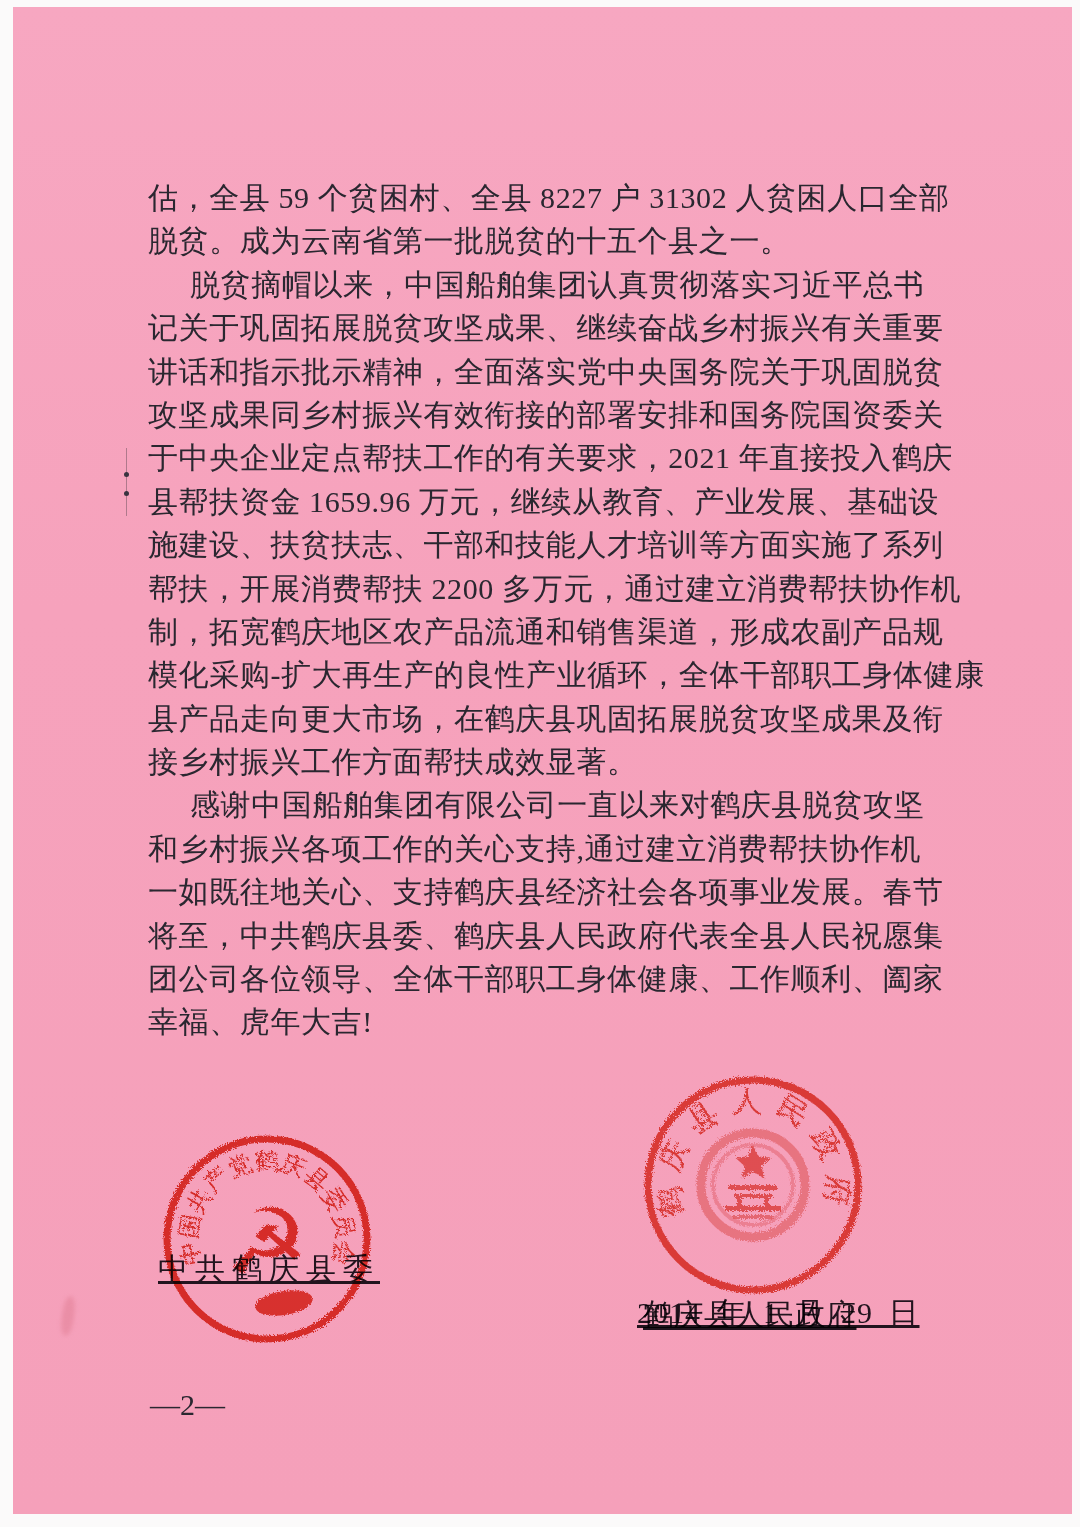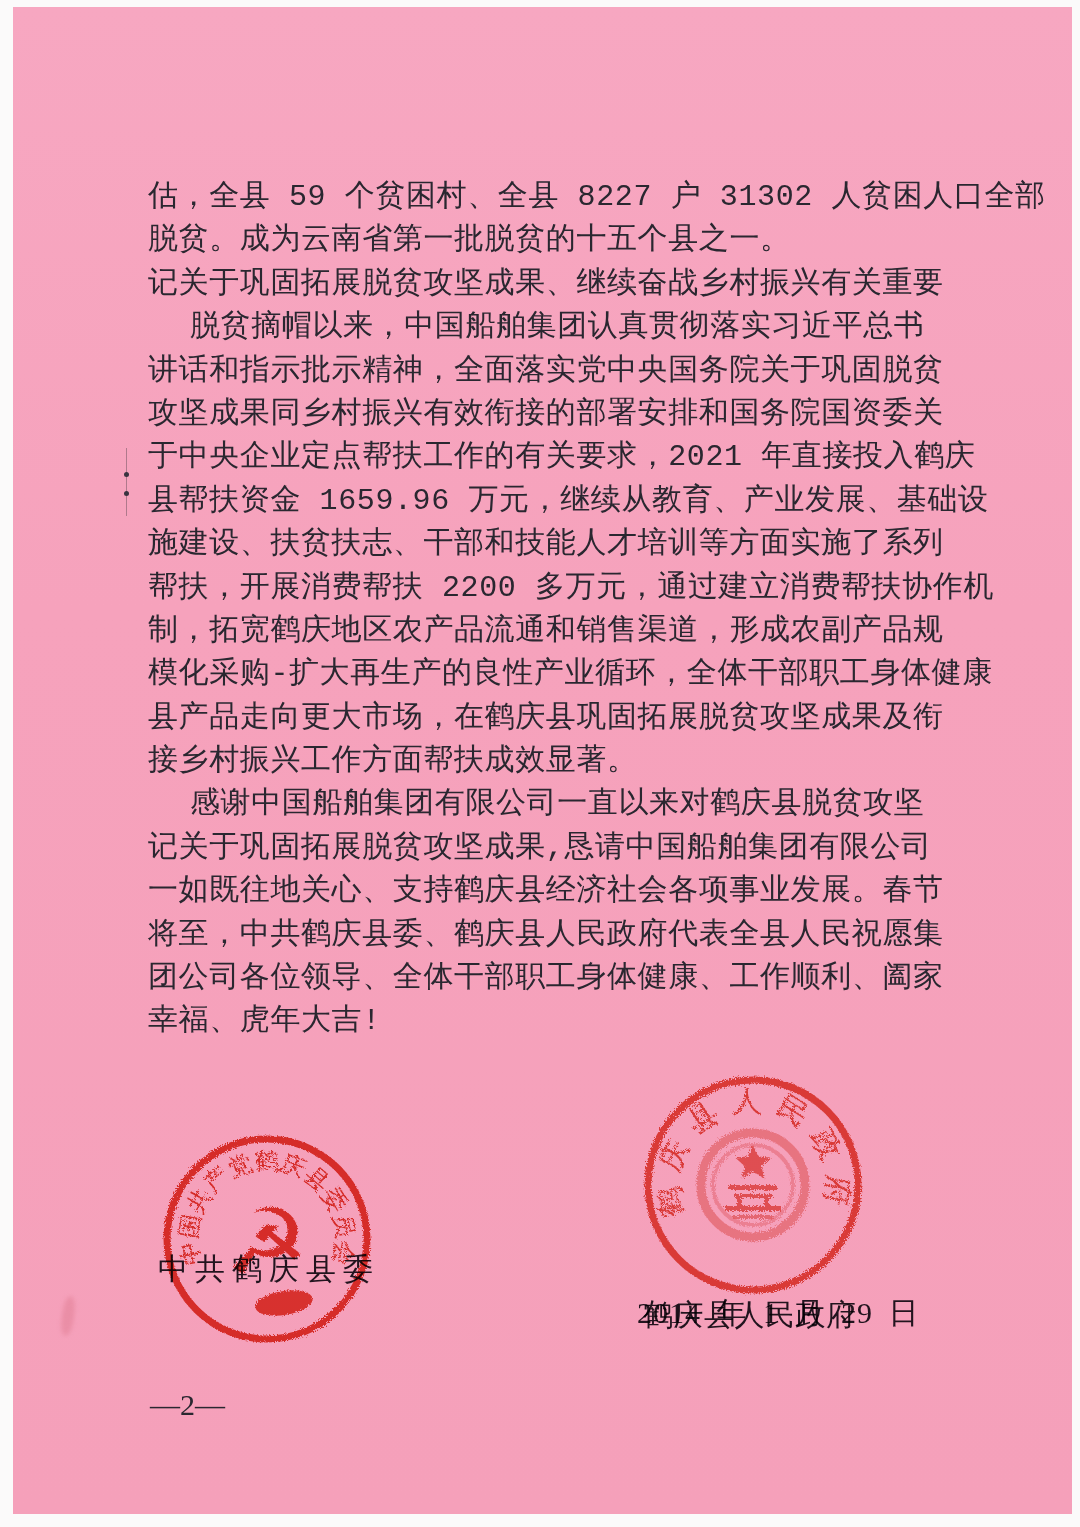--- a/index.html
+++ b/index.html
@@ -19,34 +19,35 @@
   .body-text {
     position: absolute;
     left: 148px; top: 176px;
     width: 800px;
     font-size: 30px;
     line-height: 43.4px;
     letter-spacing: 0.6px;
     color: #2a2730;
     white-space: nowrap;
   }
-  .line { height: 43.4px; font-family: Liberation Mono, monospace; }
+  .line { height: 43.4px; }
   .line.indent { padding-left: 42px; }
   .stamp {
     position: absolute;
     mix-blend-mode: multiply;
     opacity: 0.92;
   }
   #party-stamp { left: 152px; top: 1124px; }
   #gov-stamp   { left: 633px; top: 1065px; }
   .sig {
     position: absolute;
     color: #231f29;
     mix-blend-mode: multiply;
     white-space: nowrap;
+    text-decoration: underline;
   }
   #sig-party { left: 158px; top: 1249px; font-size: 30px; letter-spacing: 7px; }
   #sig-gov   { left: 643px; top: 1249px; font-size: 30px; letter-spacing: 0.5px; margin-top: 46px; }
   #sig-date  { left: 637px; top: 1293px; font-size: 30px; letter-spacing: 1px; word-spacing: 7px; }
   .page-number {
     position: absolute;
     left: 150px; top: 1388px;
     font-size: 30px;
     color: #2a2730;
     letter-spacing: 0px;
@@ -81,34 +82,34 @@
 <body>
 
 <div class="paper"></div>
 
 <div class="scratch"></div>
 <div class="smudge"></div>
 
 <div class="body-text">
   <div class="line">估，全县 59 个贫困村、全县 8227 户 31302 人贫困人口全部</div>
   <div class="line">脱贫。成为云南省第一批脱贫的十五个县之一。</div>
+  <div class="line indent">脱贫摘帽以来，中国船舶集团认真贯彻落实习近平总书</div>
   <div class="line">记关于巩固拓展脱贫攻坚成果、继续奋战乡村振兴有关重要</div>
-  <div class="line indent">脱贫摘帽以来，中国船舶集团认真贯彻落实习近平总书</div>
   <div class="line">讲话和指示批示精神，全面落实党中央国务院关于巩固脱贫</div>
   <div class="line">攻坚成果同乡村振兴有效衔接的部署安排和国务院国资委关</div>
   <div class="line">于中央企业定点帮扶工作的有关要求，2021 年直接投入鹤庆</div>
   <div class="line">县帮扶资金 1659.96 万元，继续从教育、产业发展、基础设</div>
   <div class="line">施建设、扶贫扶志、干部和技能人才培训等方面实施了系列</div>
   <div class="line">帮扶，开展消费帮扶 2200 多万元，通过建立消费帮扶协作机</div>
   <div class="line">制，拓宽鹤庆地区农产品流通和销售渠道，形成农副产品规</div>
   <div class="line">模化采购-扩大再生产的良性产业循环，全体干部职工身体健康</div>
   <div class="line">县产品走向更大市场，在鹤庆县巩固拓展脱贫攻坚成果及衔</div>
   <div class="line">接乡村振兴工作方面帮扶成效显著。</div>
   <div class="line indent">感谢中国船舶集团有限公司一直以来对鹤庆县脱贫攻坚</div>
-  <div class="line">记关于巩固拓展脱贫攻坚成果,恳请中国船舶集团有限公司</div>
+  <div class="line">和乡村振兴各项工作的关心支持,通过建立消费帮扶协作机</div>
   <div class="line">一如既往地关心、支持鹤庆县经济社会各项事业发展。春节</div>
   <div class="line">将至，中共鹤庆县委、鹤庆县人民政府代表全县人民祝愿集</div>
   <div class="line">团公司各位领导、全体干部职工身体健康、工作顺利、阖家</div>
   <div class="line">幸福、虎年大吉!</div>
 </div>
 
 <svg id="party-stamp" class="stamp" width="230" height="230" viewBox="0 0 230 230">
   <defs>
     <filter id="rough1" x="-15%" y="-15%" width="130%" height="130%">
       <feTurbulence type="fractalNoise" baseFrequency="0.9" numOctaves="2" seed="3" result="n"></feTurbulence>

